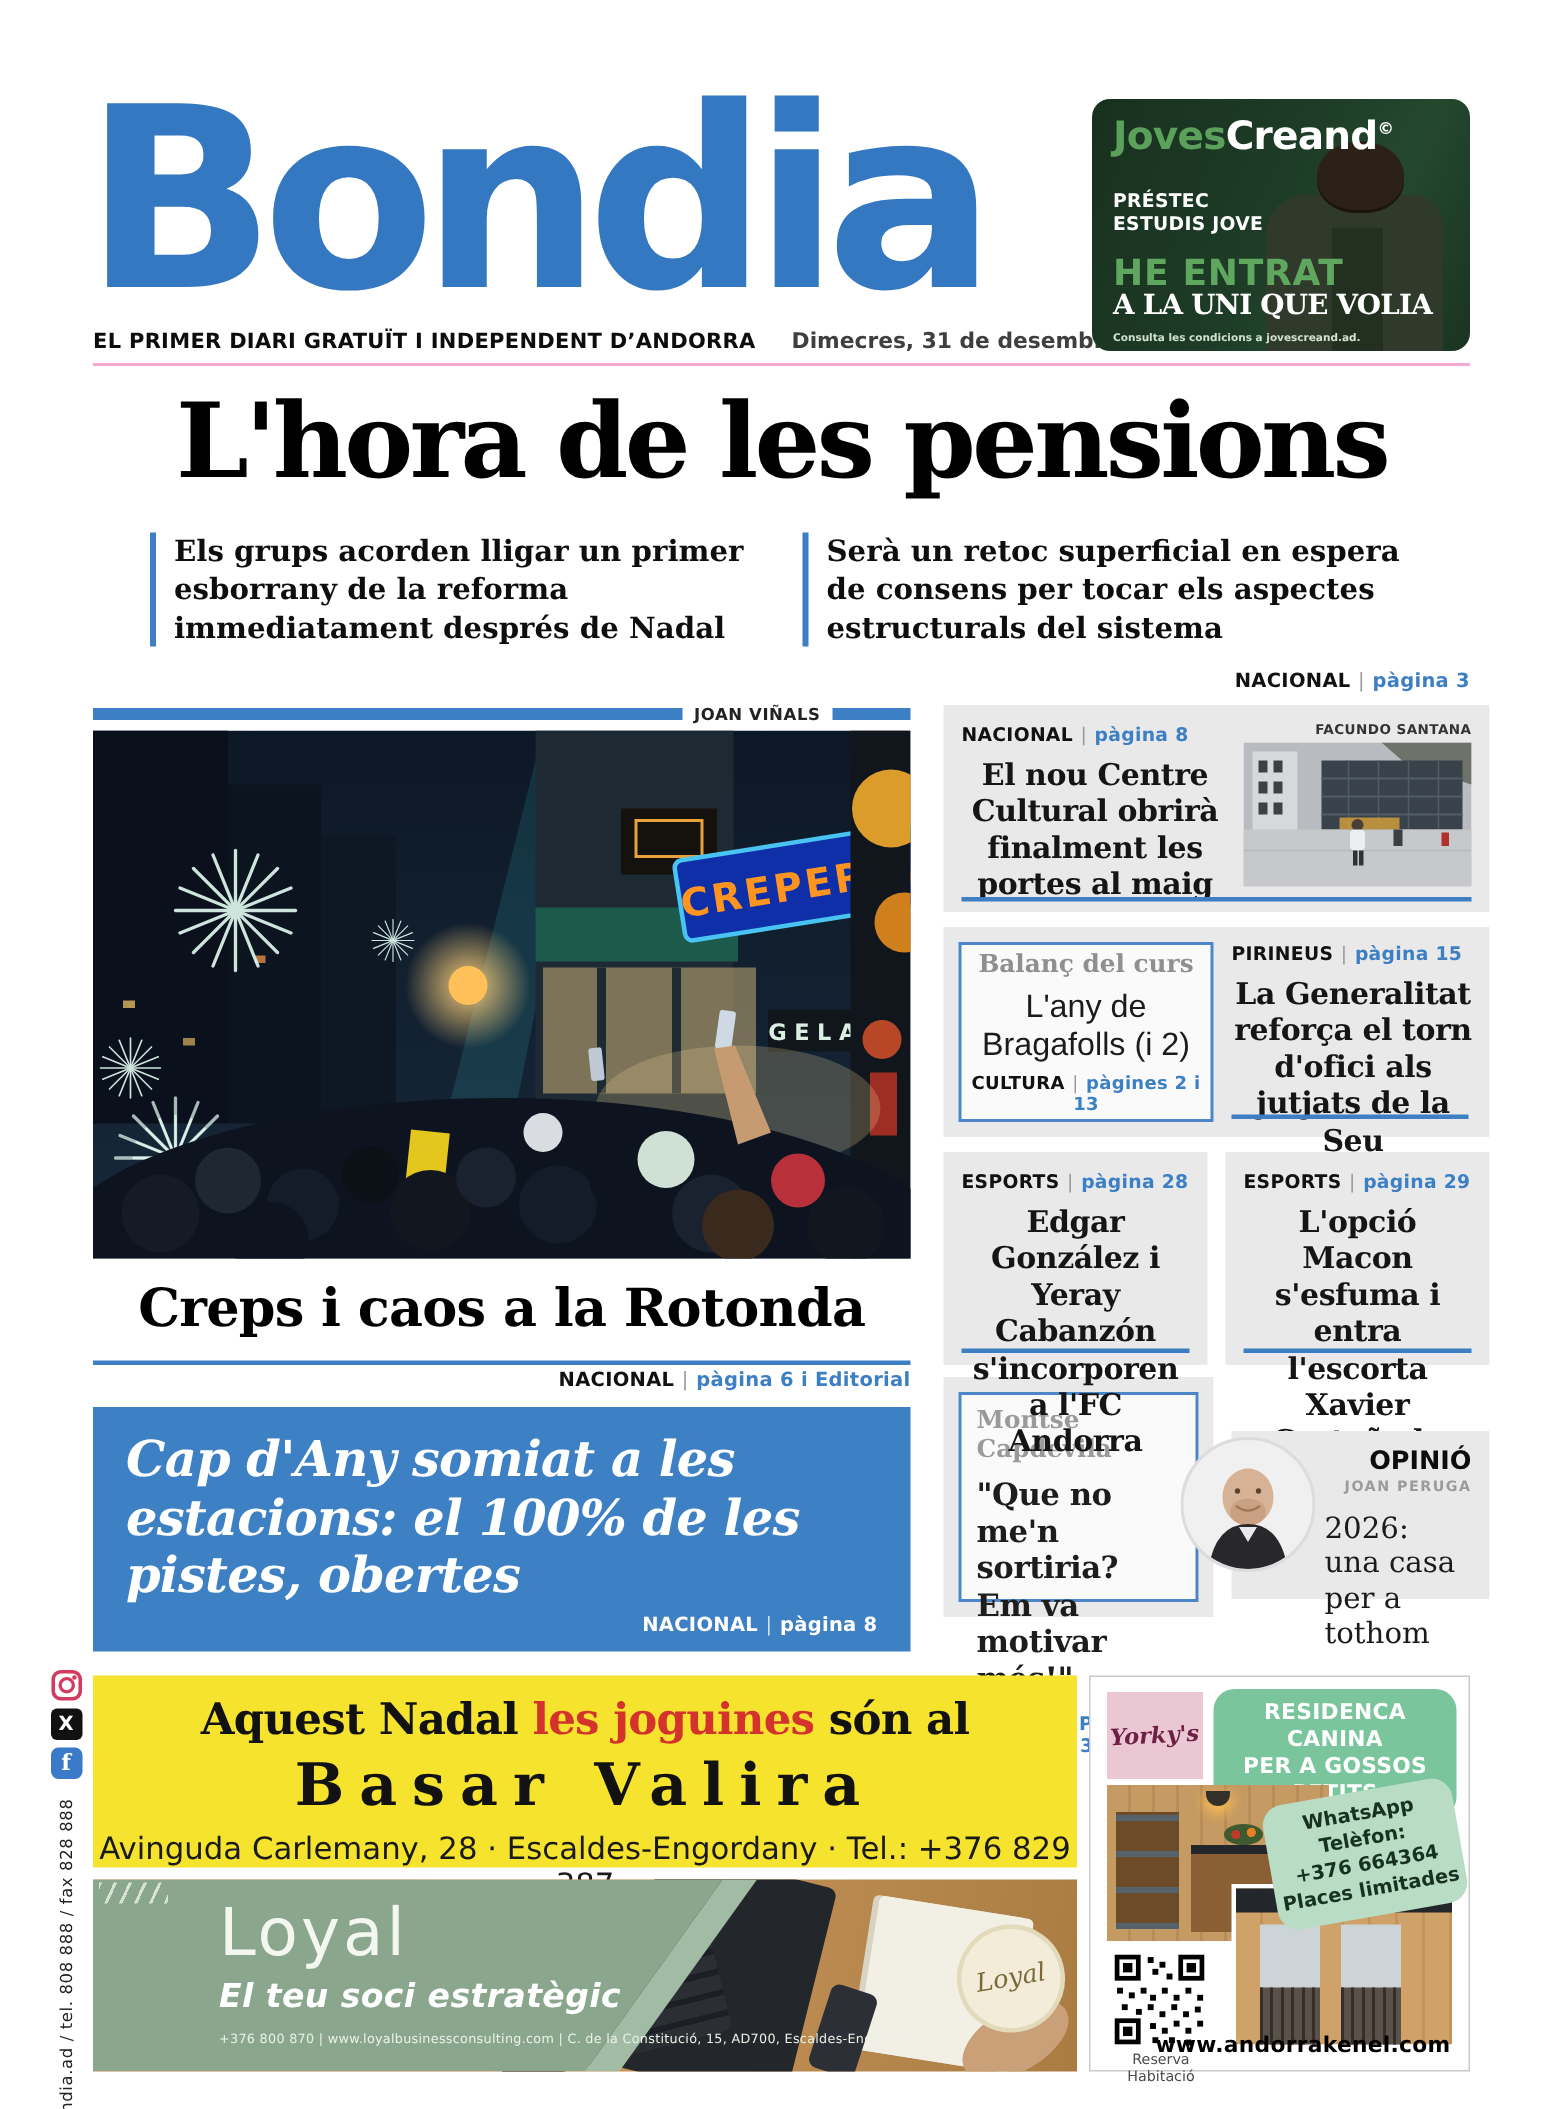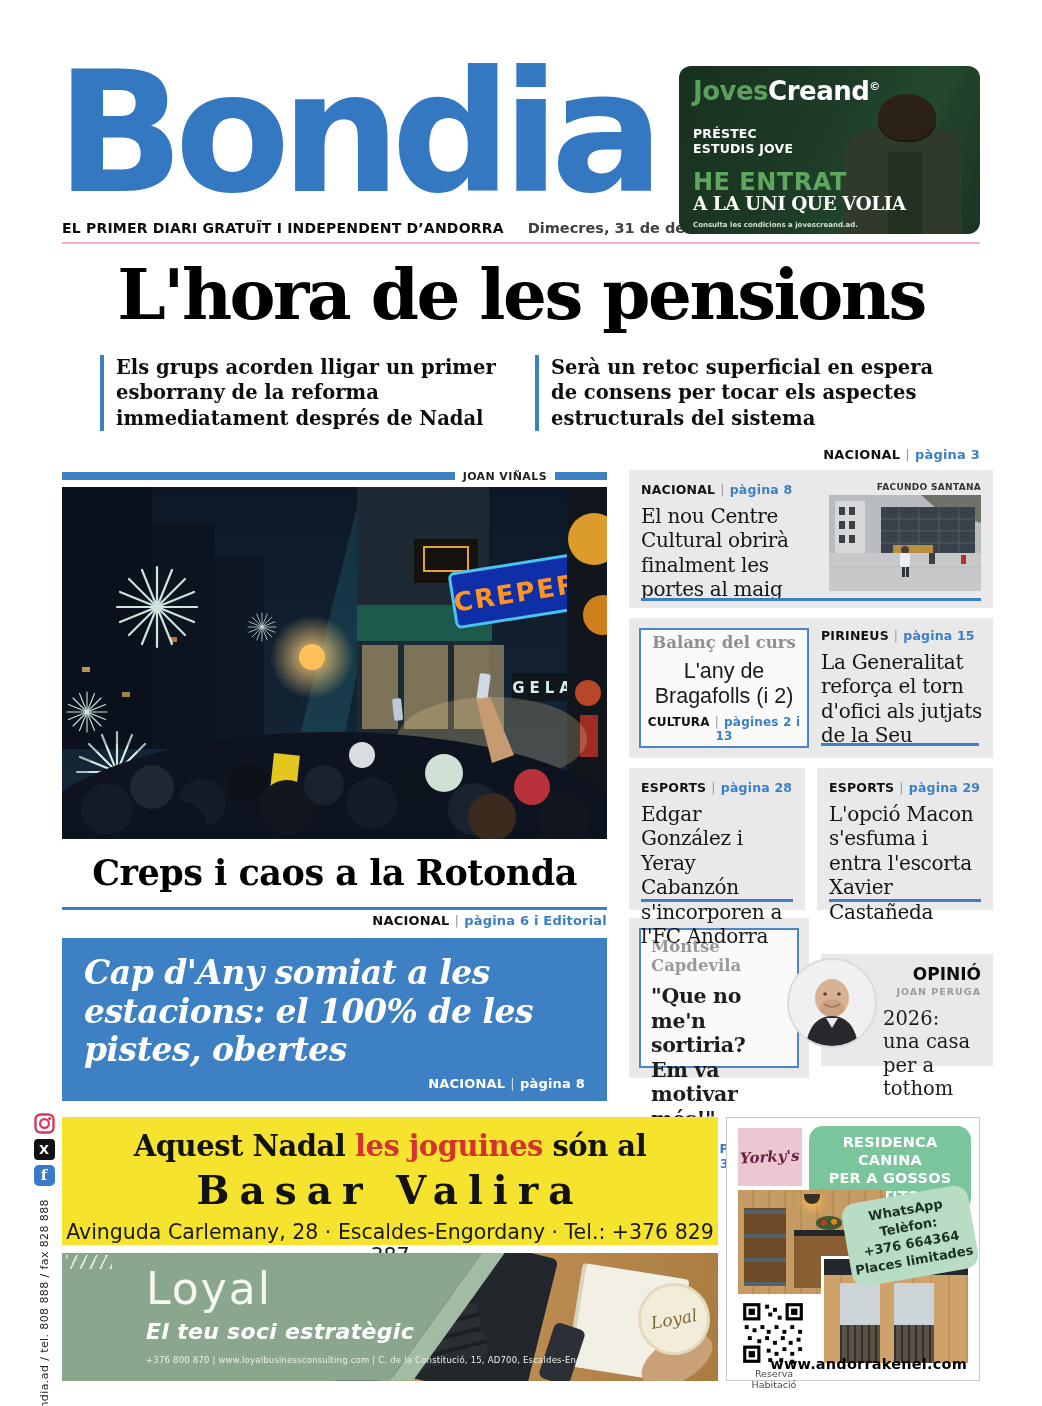--- a/index.html
+++ b/index.html
@@ -8,21 +8,21 @@
           font-family:"DejaVu Sans","Liberation Sans",sans-serif; color:#111; }
   .content { position:absolute; left:62px; top:0; width:918px; }
 
   
   .masthead { position:relative; margin-top:66px; border-bottom:2px solid #f9a8d4; padding-bottom:6px; }
   .logo { font-weight:700; font-size:168px; line-height:0.80; letter-spacing:-0.055em; color:#3478c2; margin-left:-6px; height:142px; }
   .tagline-row { display:flex; justify-content:flex-start; align-items:flex-end; gap:24px; margin-top:12px; padding-right:270px; }
   .tagline { font-size:14px; font-weight:800; color:#0d0d0d; letter-spacing:0.2px; white-space:nowrap; }
   .issue-date { font-size:14.5px; font-weight:700; color:#3f3f3f; white-space:nowrap; }
 
-  .top-ad { position:absolute; right:0; top:0; width:301px; height:168px; border-radius:12px; overflow:hidden;
+  .top-ad { position:absolute; right:0; top:0; width:252px; height:168px; border-radius:12px; overflow:hidden;
             background:linear-gradient(115deg,#18311f 0%, #1d3b26 45%, #24482e 70%, #1a3421 100%); cursor:pointer; }
   .ad-photo-head { position:absolute; right:44px; top:28px; width:58px; height:46px; border-radius:50% 50% 45% 45%; background:#2c2117; box-shadow:0 2px 0 #1c150e; }
   .ad-photo-body { position:absolute; right:18px; top:64px; width:118px; height:104px; border-radius:26px 20px 0 0; background:#2f3a2a; }
   .ad-photo-shirt { position:absolute; right:58px; top:86px; width:34px; height:82px; background:#24301f; }
   .ad-brand { position:absolute; left:14px; top:10px; font-size:26px; font-weight:800; letter-spacing:-0.5px; }
   .ad-brand .joves { color:#5ba05b; }
   .ad-brand .creand { color:#fff; }
   .ad-brand sup { color:#fff; font-size:11px; font-weight:700; }
   .ad-product { position:absolute; left:14px; top:60px; color:#fff; font-weight:800; font-size:12.5px; line-height:1.2; letter-spacing:0.2px; }
   .ad-h1 { position:absolute; left:14px; top:102px; color:#5fa75f; font-weight:800; font-size:24px; letter-spacing:0.5px; }
@@ -62,22 +62,22 @@
   .photo-kicker { margin-top:3px; }
 
   .blue-box { margin-top:10px; background:#3e80c4; color:#fff; padding:16px 22px 10px; cursor:pointer; }
   .blue-box h2 { font-family:"DejaVu Serif","Liberation Serif",serif; font-weight:800; font-size:33px; line-height:1.17; letter-spacing:-0.5px;font-style:italic; }
   .blue-box .kicker { margin-top:6px; text-align:right; }
   .blue-box .k-sec, .blue-box .k-page { color:#fff; }
   .blue-box .k-sep { color:#cfe2f5; }
 
   
   .panel { background:#e9e9e9; }
-  .story-headline { font-family:"DejaVu Serif","Liberation Serif",serif; font-weight:400; color:#151515;
-                    font-size:20px; line-height:1.22; letter-spacing:-0.3px; margin-top:7px; }
+  .story-headline { font-family:"DejaVu Serif","Liberation Serif",serif; font-weight:700; color:#151515;
+                    font-size:20px; line-height:1.22; letter-spacing:-0.3px; margin-top:7px;text-align:center; }
   .panel .kicker { font-size:12.5px; }
 
   .panel-a { height:138px; padding:12px 12px 14px; position:relative; display:flex; gap:10px; }
   .pa-left { width:178px; }
   .pa-right { flex:1; }
   .pa-credit { font-size:9px; font-weight:800; color:#333; text-align:right; letter-spacing:0.3px; margin-bottom:3px; }
   .cc-photo { display:block; width:152px; height:96px; }
   .panel-a .rule-abs { position:absolute; left:12px; right:12px; bottom:7px; height:3px; background:#3d7fc4; }
 
   .panel-b { margin-top:10px; height:140px; padding:10px; display:flex; gap:12px; }

